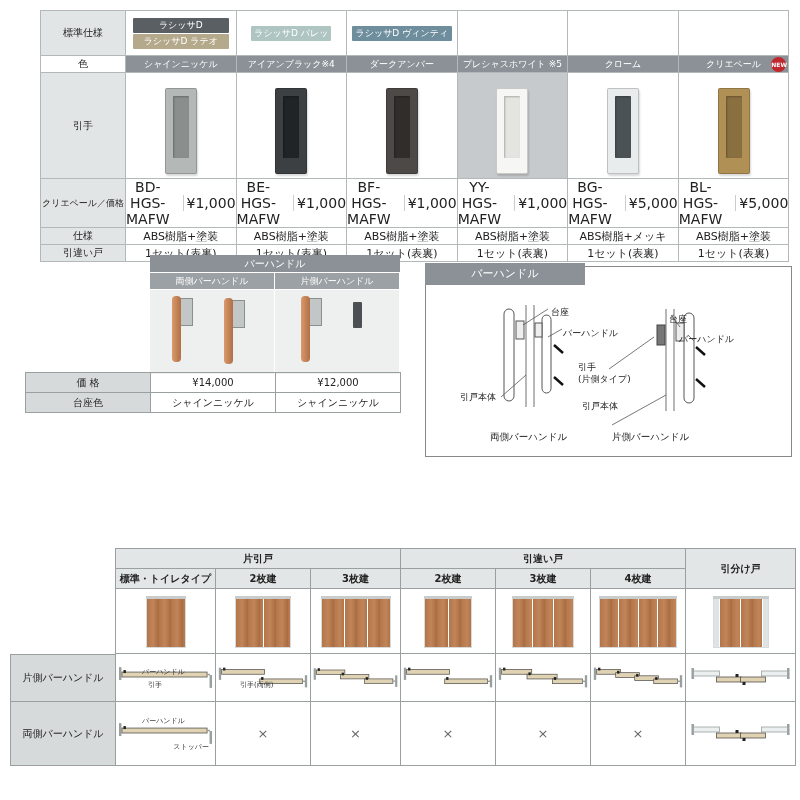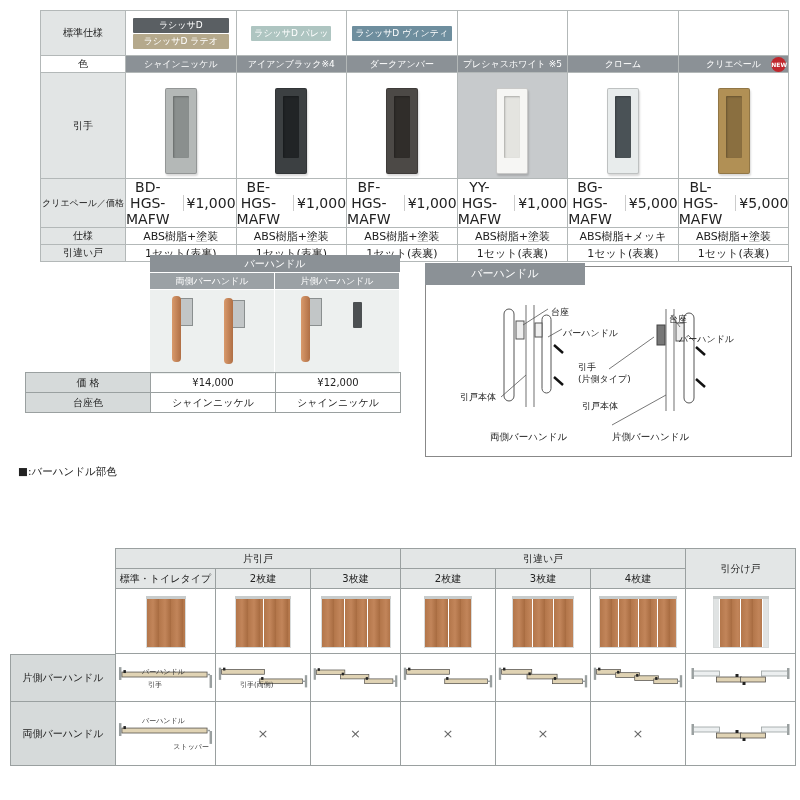--- a/index.html
+++ b/index.html
@@ -45,21 +45,21 @@
   .pcap{position:absolute;font-size:9.5px;color:#222;white-space:nowrap;}
   .panel svg{position:absolute;left:0;top:28px;}
 
   
   .notes{position:absolute;left:18px;top:463px;font-size:10.5px;line-height:17px;}
 
   
   .mtitle{position:absolute;left:12px;top:514px;font-size:13px;font-weight:bold;}
   .mtable{position:absolute;left:115px;top:548px;}
   .mtable td{border:1px solid #9aa0a0;text-align:center;vertical-align:middle;padding:0;font-size:10px;}
-  .mtable .hd{background:#e3e6e6;height:19px;}
+  .mtable .hd{background:#e3e6e6;height:19px;font-weight:bold;}
   .mtable .imgrow td{height:64px;background:#fff;vertical-align:bottom;}
   .mtable .xmark{font-size:13px;color:#666;}
   .mlabel{position:absolute;left:10px;width:104px;background:#d6dada;border:1px solid #9aa0a0;border-right:none;font-size:10px;display:flex;align-items:center;justify-content:center;}
   .door{display:flex;flex-direction:column;margin:0 auto 5px;height:52px;}
   .door-rail{height:3px;background:#c8cccc;}
   .door-panels{flex:1;display:flex;gap:1px;background:#fff;border:1px solid #d8dbdb;border-top:none;}
   .door-panel{flex:1;background:repeating-linear-gradient(90deg,#b3764a 0,#c2855a 6px,#a76b40 12px);}
   .door-post{width:5px;background:#e0e3e3;}
   .dcell{position:relative;height:100%;}
   .dlab{position:absolute;font-size:7px;color:#333;white-space:nowrap;z-index:2;}
@@ -274,21 +274,20 @@
     <span class="plabel" style="left:253px;top:66px">バーハンドル</span>
     <span class="plabel" style="left:152px;top:94px">引手</span>
     <span class="plabel" style="left:152px;top:106px">(片側タイプ)</span>
     <span class="plabel" style="left:34px;top:124px">引戸本体</span>
     <span class="plabel" style="left:156px;top:133px">引戸本体</span>
     <span class="pcap" style="left:64px;top:164px">両側バーハンドル</span>
     <span class="pcap" style="left:186px;top:164px">片側バーハンドル</span>
   </div>
 
   <div class="notes">
-    <div>■:バーハンドル部色</div>
   </div>
 
 
   <table class="mtable">
     <colgroup>
         <col style="width:100px">
         <col style="width:95px">
         <col style="width:90px">
         <col style="width:95px">
         <col style="width:95px">

